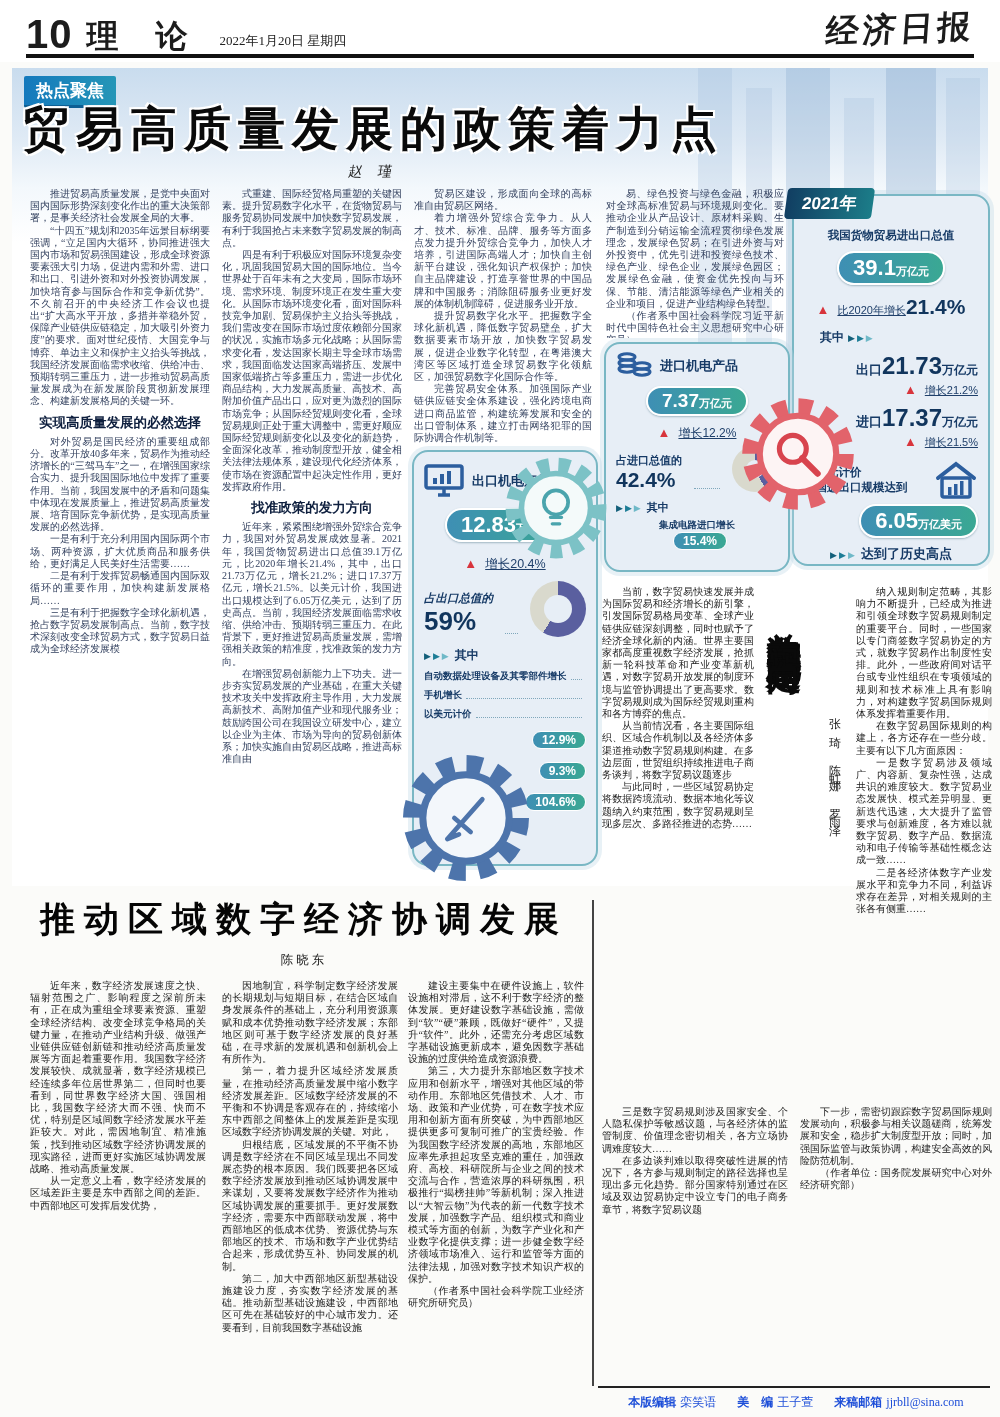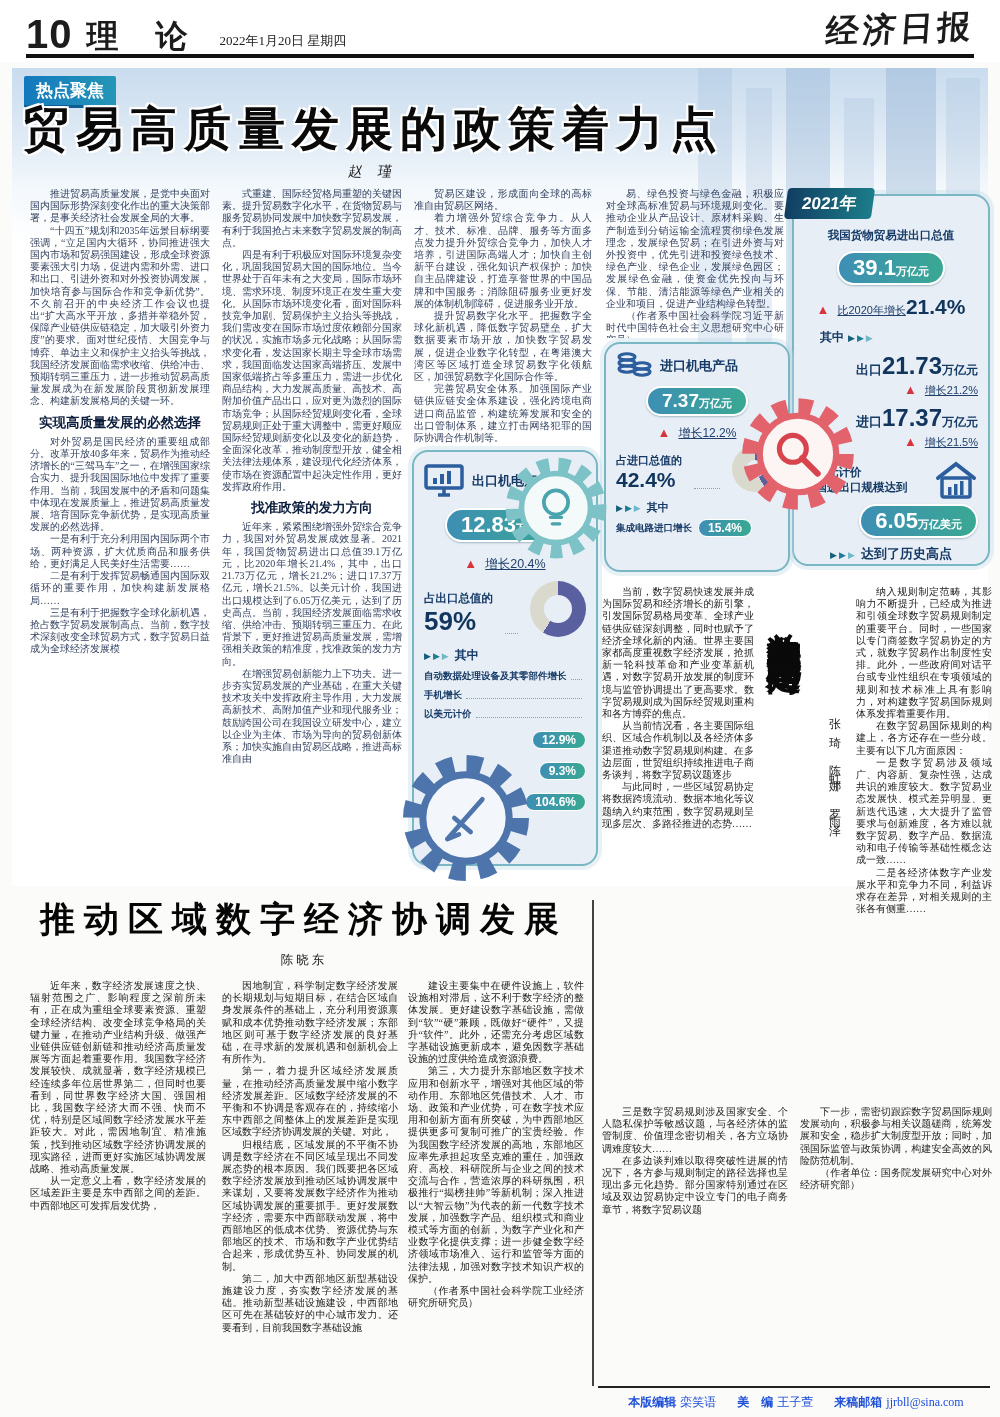--- a/index.html
+++ b/index.html
@@ -236,21 +236,21 @@
         <span class="pill">
           <span class="big">12.83</span><span class="unit">万亿元</span>
         </span>
       </div>
       <div style="text-align:center;margin-top:12px;">
         <span class="tri">▲</span>
         <span class="grow-line" style="font-size:12.5px;">增长20.4%</span>
       </div>
       <div class="sharerow">
         <div>
-          <div class="ig-label" style="font-size:11.5px;">占出口总值的</div>
+          <div class="ig-label" style="font-size:11.5px;font-style:italic;">占出口总值的</div>
           <div class="bignum" style="font-size:26px;">59%</div>
         </div>
         <div class="dotline"></div>
         <div class="donut" style="--p: 59%;"></div>
       </div>
       <div style="margin-top:8px;">
         <span class="arrows"><b>▶</b>▶<i>▶</i></span>
         <span class="ig-label" style="font-size:12px;">其中</span>
       </div>
       <div class="itemrow">
@@ -301,21 +301,21 @@
           <div class="ig-label" style="font-size:11px;">占进口总值的</div>
           <div class="bignum" style="font-size:21px;">42.4%</div>
         </div>
         <div class="dotline"></div>
         <div class="donut" style="width: 46px; height: 46px; --p: 42.4%;"></div>
       </div>
       <div style="margin-top:5px;">
         <span class="arrows"><b>▶</b>▶<i>▶</i></span>
         <span class="ig-label" style="font-size:11px;">其中</span>
       </div>
-      <div class="itemrow" style="margin-top:4px;align-items:center;">
+      <div class="itemrow" style="margin-top:4px;align-items:center;flex-direction:column;">
         <span>集成电路进口增长</span>
         <span class="mini-pill" style="margin-left:6px;">15.4%</span>
       </div>
     </div>
   </div>
 
   <svg class="gear" style="left:500px;top:452px;" width="112" height="112" viewBox="0 0 120 120">
     <circle cx="60" cy="60" r="42" fill="none" stroke="#7cc2c6" stroke-width="24" stroke-dasharray="11 9"></circle>
     <circle cx="60" cy="60" r="37" fill="#f4fafa" stroke="#7cc2c6" stroke-width="6"></circle>
     <circle cx="60" cy="54" r="13" fill="none" stroke="#4aa4ad" stroke-width="4"></circle>

